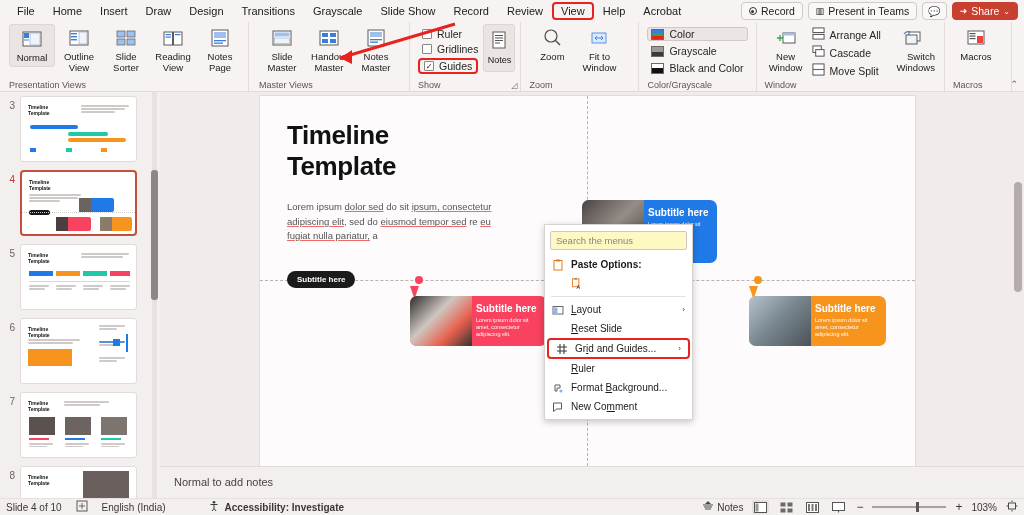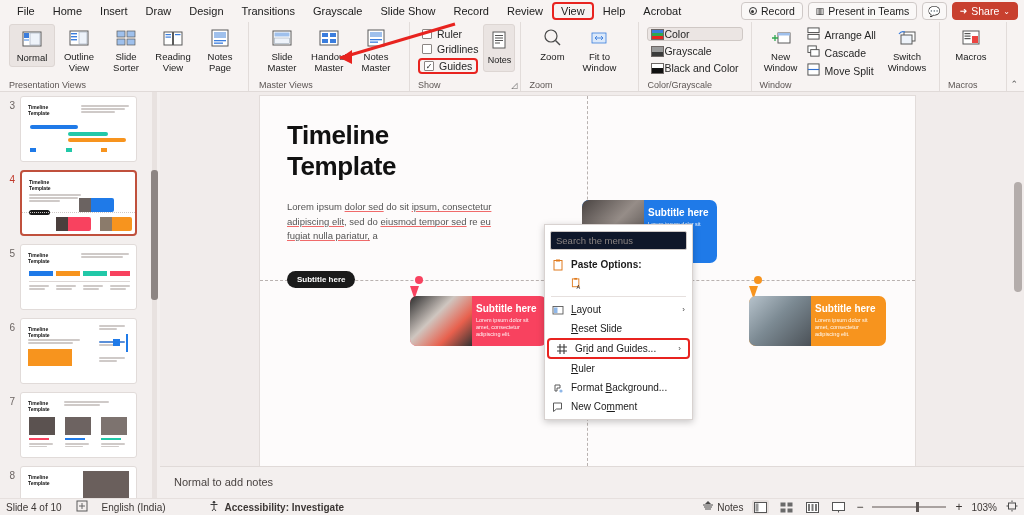--- a/index.html
+++ b/index.html
@@ -97,21 +97,21 @@
   .checkcol { display:flex; flex-direction:column; justify-content:center; gap:3px; padding: 4px 2px 0 4px;}
   .chkrow { display:flex;align-items:center;gap:5px;font-size:10.5px;}
   .chkbox {
     width:10px;height:10px;border:1px solid #8b8583;background:#fff;border-radius:1px;
     display:flex;align-items:center;justify-content:center;font-size:8px;color:#222;
   }
   .chkrow.boxed {
     border:2px solid #e8231f;border-radius:4px;padding:0px 4px;margin-left:-4px;
   }
   .colorcol{display:flex;flex-direction:column;justify-content:center;gap:3px;padding-top:3px;}
-  .colorrow{display:flex;align-items:center;font-size:10.5px;padding:1px 4px;border-radius:3px;}
+  .colorrow{display:flex;align-items:center;gap:5px;font-size:10.5px;padding:1px 4px;border-radius:3px;}
   .colorrow.sel{background:#ebe5e3;border:1px solid #cfc8c5;padding:0px 3px;}
   .swatch{width:13px;height:11px;border:1px solid #6e6866;}
   .winlist{display:flex;flex-direction:column;justify-content:center;gap:3px;padding-top:3px;}
   .winrow{display:flex;align-items:center;gap:5px;font-size:10.5px;}
   .dlg {
     position:absolute; right:3px; bottom:1px; font-size:8px; color:#666;
   }
   .collapse-ribbon{position:absolute;right:6px;bottom:2px;font-size:9px;color:#555;}
   
   .arrow-svg { position:absolute; left:0; top:0; pointer-events:none; }
@@ -177,21 +177,21 @@
   .zoomtrack{width:74px;height:2px;background:#a9a2a0;position:relative;}
   .zoomhandle{position:absolute;left:44px;top:-4px;width:3px;height:10px;background:#5a5452;}
   
   .ctxmenu{
     position:absolute;left:544px;top:224px;width:149px;background:#fff;
     border:1px solid #d8d2d0; box-shadow:0 2px 7px rgba(0,0,0,.22); padding:4px 0 3px 0;
     z-index:60; font-size:10px;
   }
   .ctx-search{
     margin:2px 5px 5px 5px;border:1px solid #cdc7c5;border-radius:2px;
-    font-size:9.5px;color:#8a8381;padding:3px 5px;background:#0f172a;
+    font-size:9.5px;color:#8a8381;padding:3px 5px;background:#fef9c3;
   }
   .ctx-item{display:flex;align-items:center;height:19px;padding:0 7px;gap:7px;color:#1b1b1b;position:relative;}
   .ctx-item .cicon{width:12px;height:12px;display:flex;align-items:center;justify-content:center;flex:none;}
   .ctx-item .clabel{flex:1;font-size:10px;}
   .ctx-item .carrow{font-size:8px;color:#444;}
   .ctx-item.bold .clabel{font-weight:bold;}
   .ctx-item.boxed{border:2px solid #e8231f;border-radius:4px;margin:0 2px;height:21px;}
   .ctx-sep{height:1px;background:#e6e0de;margin:3px 6px;}
   .ctx-paste-icon{margin-left:19px;}
   u.acc{text-decoration:underline;}
@@ -449,21 +449,21 @@
         <div class="winrow">
           <span>
             <svg width="13" height="13" viewBox="0 0 14 14">
                 <rect x="1" y="1" width="12" height="12" fill="#fff" stroke="#4a4a4a"></rect>
                 <line x1="1" y1="7" x2="13" y2="7" stroke="#2f6fd0" stroke-width="1.2"></line>
               </svg>
           </span>
           <span>Move Split</span>
         </div>
       </div>
-      <div class="bigbtn" style="width:48px;margin-left:6px;">
+      <div class="bigbtn" style="width:48px;margin-left:6px;text-align:right;">
         <span class="ic">
           <svg width="22" height="22" viewBox="0 0 22 22">
               <rect x="8" y="5" width="11" height="9" fill="#fff" stroke="#5a5a5a"></rect>
               <rect x="5" y="8" width="11" height="9" fill="#eef3fa" stroke="#5a5a5a"></rect>
               <path d="M3 7 a5 5 0 0 1 6 -2" stroke="#3b7ddd" stroke-width="1.2" fill="none"></path>
             </svg>
         </span>
         <span>Switch Windows</span>
       </div>
     </div>

